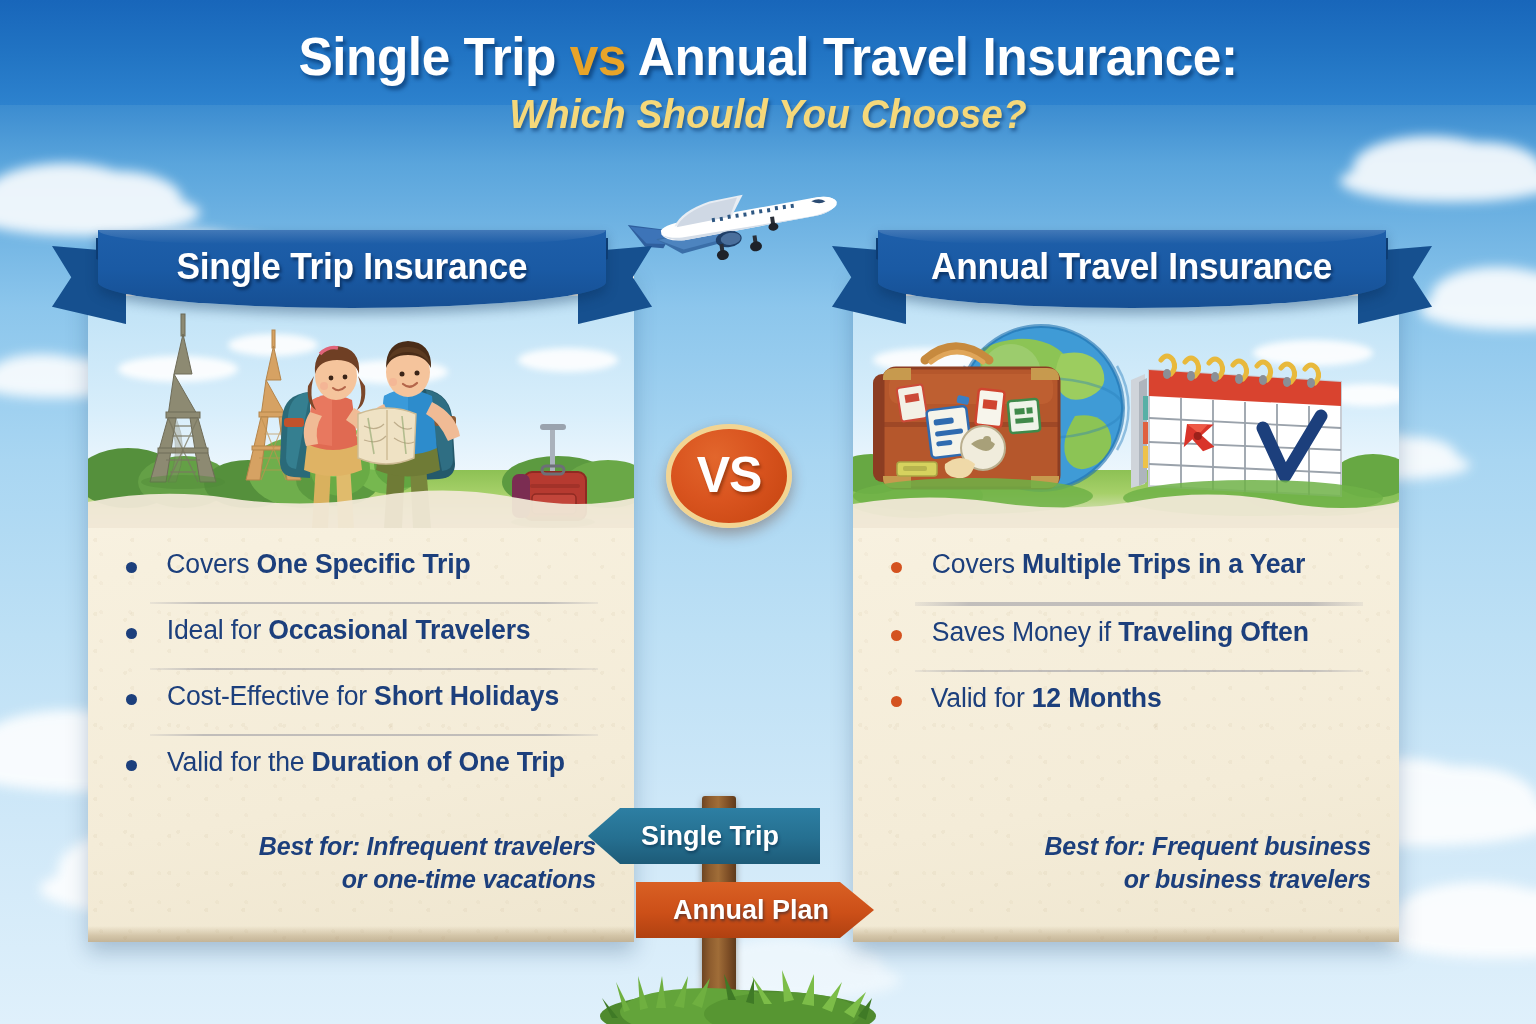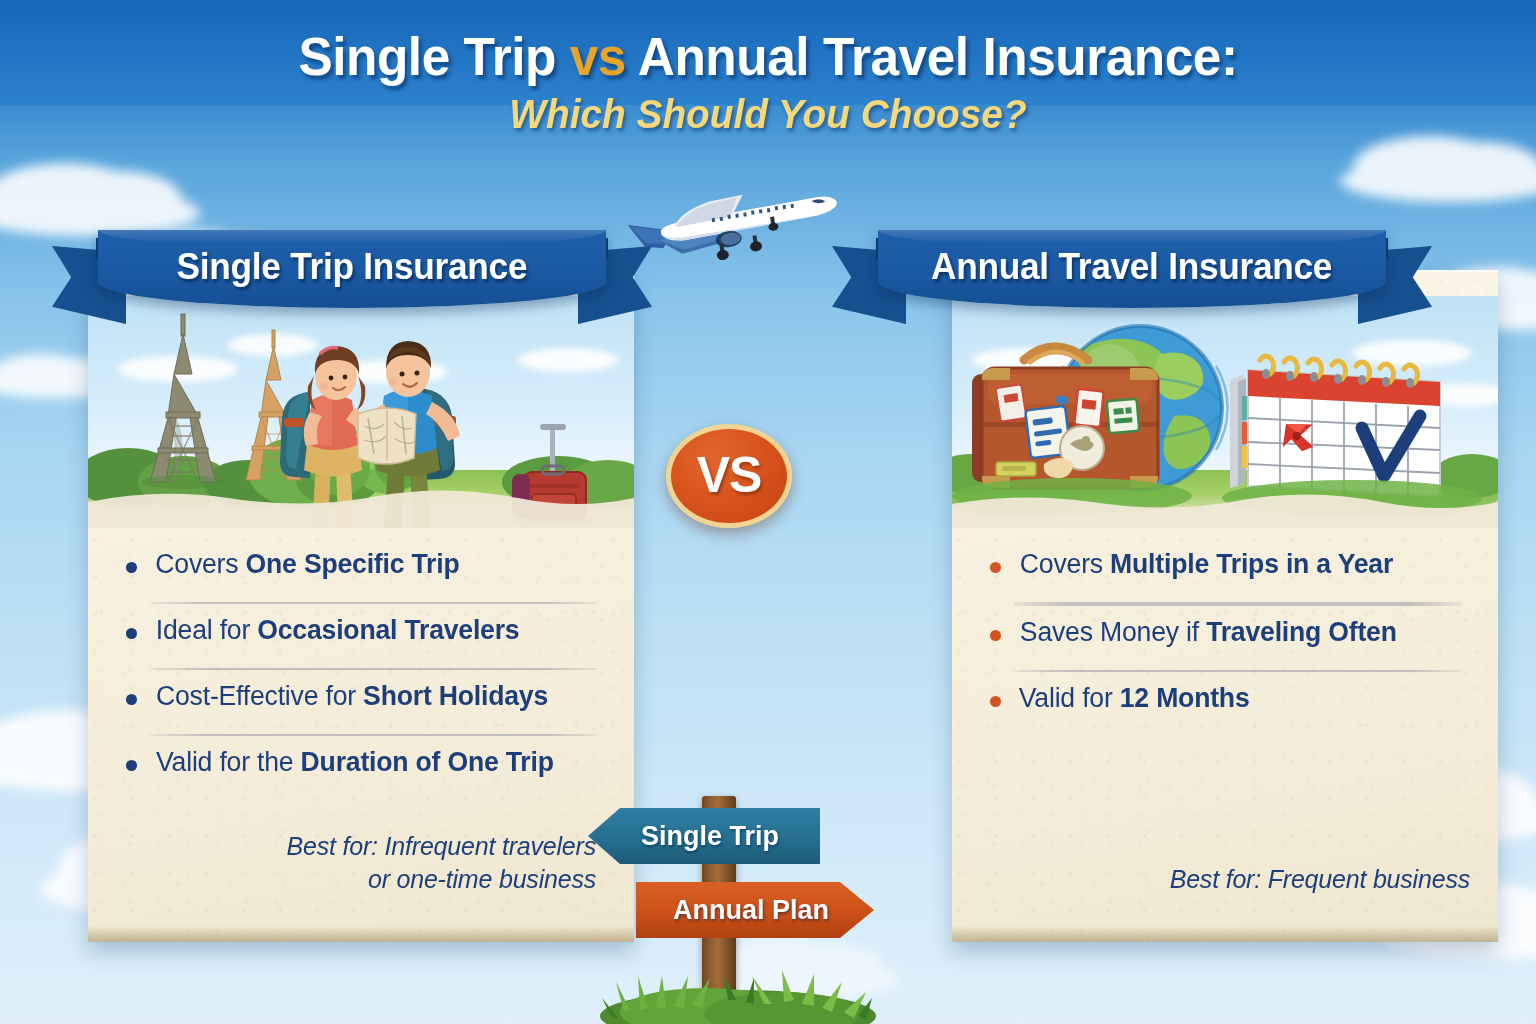--- a/index.html
+++ b/index.html
@@ -57,21 +57,21 @@
   
   .plane { position:absolute; left:620px; top:176px; width:230px; height:86px; z-index:5; }
 
   
   .card {
     position:absolute; top:270px; width:546px; height:672px;
     background:linear-gradient(170deg,#fcf7ec 0%,#f7f0de 40%,#f4ecd8 75%,#efe6cf 100%);
     box-shadow:0 10px 20px rgba(10,50,95,.25), 0 2px 0 rgba(255,255,255,.6) inset;
   }
   .card.left  { left:88px; }
-  .card.right { left:952px; }
+  .card.right { left:853px; }
   .card-texture {
     position:absolute; inset:0;
     background-image:
       radial-gradient(circle at 20% 30%, rgba(190,170,130,.10) 0 2px, transparent 2px),
       radial-gradient(circle at 70% 60%, rgba(190,170,130,.10) 0 2px, transparent 2px),
       radial-gradient(circle at 45% 80%, rgba(190,170,130,.08) 0 2px, transparent 2px);
     background-size:37px 37px, 53px 53px, 29px 29px;
     pointer-events:none;
   }
   .card-bottom-edge {
@@ -121,21 +121,21 @@
   .illus-sky { position:absolute; inset:0; background:linear-gradient(180deg,#bfe2f6 0%,#d8eefb 50%,#eef7fd 78%,#f6f2e5 100%); }
   .illus-ground {
     position:absolute; left:0; right:0; bottom:0; height:58px;
     background:linear-gradient(180deg,#8dc154 0%,#a6d069 40%,#e9e7d2 88%,#f4ecd8 100%);
   }
   .illus-cloud { position:absolute; background:#fff; border-radius:50%; filter:blur(3px); opacity:.9; }
 
   
   .list { position:absolute; left:36px; right:26px; top:268px; }
   .bullet-row {
-    display:flex; align-items:flex-start; gap:16px;
+    display:flex; align-items:flex-start; gap:27px;
     padding:11px 2px 12px 2px;
     min-height:64px;
   }
   .bullet-dot {
     width:11px; height:11px; border-radius:50%;
     margin-top:13px; flex:none;
   }
   .left .bullet-dot  { background:#1c3f7c; }
   .right .bullet-dot { background:#d4521f; }
   .bullet-text {
@@ -144,21 +144,21 @@
   }
   .bullet-text b { font-weight:bold; }
   .divider {
     height:2px; margin:0 10px 0 26px;
     background:linear-gradient(90deg,rgba(160,160,170,.15),rgba(150,150,160,.55) 12%,rgba(150,150,160,.55) 88%,rgba(160,160,170,.15));
   }
 
   
   .bestfor {
     position:absolute; left:28px; right:24px; bottom:46px;
-    font-size:25px; font-style:italic; font-weight:normal;
+    font-size:25px; font-style:italic; font-weight:bold;
     color:#1c3f7c; line-height:1.32; text-align:right;
     letter-spacing:-.2px;
   }
   .bestfor .l1 { display:block; }
   .bestfor .l2 { display:block; }
   .card.left  .bestfor { text-align:right; padding-right:14px; }
   .card.right .bestfor { text-align:right; padding-right:4px; }
 
   
   .vs-badge {
@@ -428,21 +428,21 @@
     </div>
     <div class="divider"></div>
     <div class="bullet-row">
       <span class="bullet-dot"></span>
       <span class="bullet-text"><span>Valid for the </span><b>Duration of One Trip</b></span>
     </div>
   </div>
 
   <div class="bestfor">
     <span class="l1">Best for: Infrequent travelers</span>
-    <span class="l2">or one-time business</span>
+    <span class="l2">or one-time vacations</span>
   </div>
 
   <div class="card-bottom-edge"></div>
 </div>
 
 <div class="card right">
   <div class="card-texture"></div>
 
   <div class="illus">
     <div class="illus-sky"></div>
@@ -579,20 +579,21 @@
     </div>
     <div class="divider"></div>
     <div class="bullet-row">
       <span class="bullet-dot"></span>
       <span class="bullet-text"><span>Valid for </span><b>12 Months</b></span>
     </div>
   </div>
 
   <div class="bestfor">
     <span class="l1">Best for: Frequent business</span>
+    <span class="l2">or business travelers</span>
   </div>
 
   <div class="card-bottom-edge"></div>
 </div>
 
 <div class="ribbon left">
   <div class="ribbon-tail l"></div>
   <div class="ribbon-tail r"></div>
   <div class="ribbon-fold l"></div>
   <div class="ribbon-fold r"></div>

